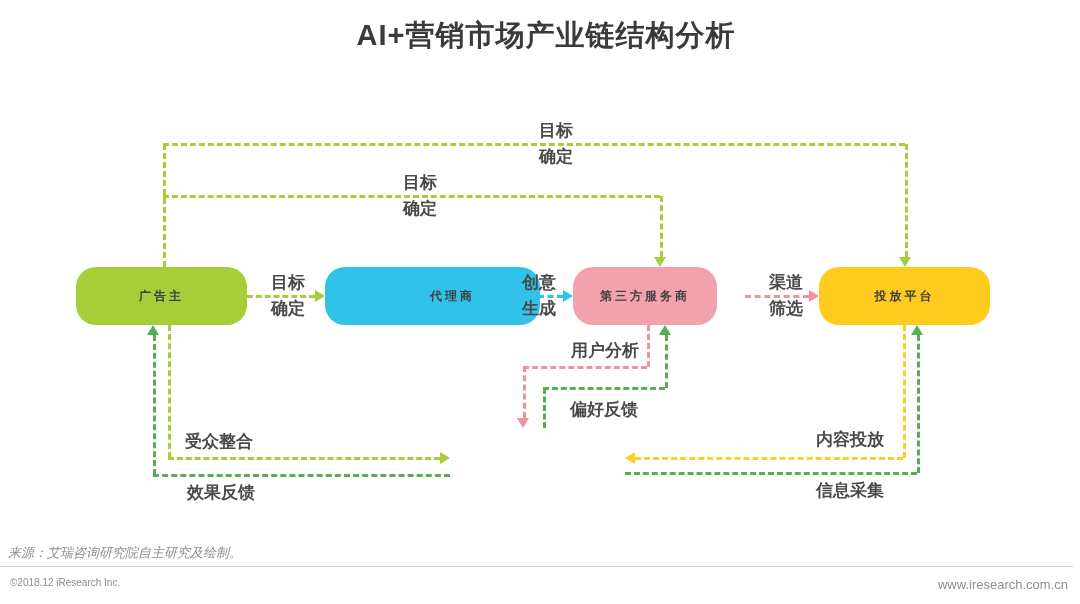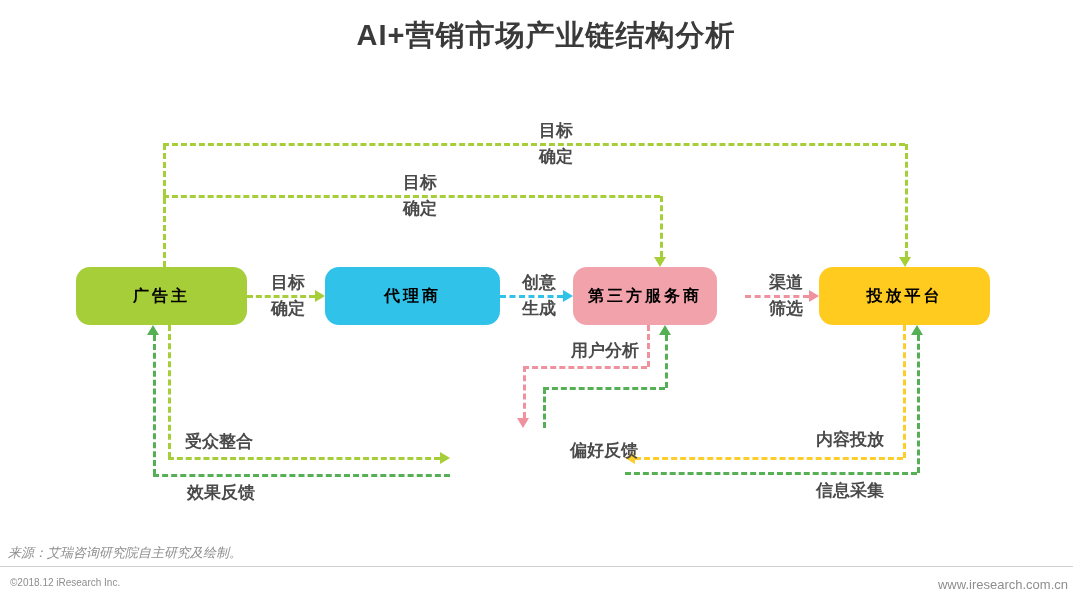--- a/index.html
+++ b/index.html
@@ -1,24 +1,24 @@
 <!DOCTYPE html>
 <html style="--yellow-green: #A6CE39; --cyan: #30C2E9; --pink-box: #F2A2AB; --pink-line: #F0919E; --yellow-box: #FECB1E; --yellow-line: #FDCE2B; --green-box: #5CB85C; --green-line: #55B055; --title-color: #3A3A3A; --label-color: #4A4A4A; --footer-color: #8E8E8E;"><head>
 <meta charset="utf-8">
 <style>
   html,body{margin:0;padding:0;background:#fff;}
   .stage{position:relative;width:1080px;height:604px;background:#fff;overflow:hidden;
          font-family:"Liberation Sans","DejaVu Sans",sans-serif;}
   .title{position:absolute;left:12px;right:0;top:16px;text-align:center;
          font-size:29px;font-weight:bold;letter-spacing:1px;color:var(--title-color);}
   
-  .node{position:absolute;height:58px;border-radius:14px;color:#000000;font-weight:bold;
-        font-size:16px;letter-spacing:3px;display:flex;align-items:center;justify-content:center;}
+  .node{position:absolute;height:58px;border-radius:20px;color:#404040;font-weight:bold;
+        font-size:12px;letter-spacing:3px;display:flex;align-items:center;justify-content:center;}
   .node-advertiser{left:76px;top:267px;width:171px;background:var(--yellow-green);}
-  .node-agency{left:325px;top:267px;width:175px;background:var(--cyan);}
+  .node-agency{left:325px;top:267px;width:175px;background:var(--cyan);padding-left:40px;}
   .node-third-party{left:573px;top:267px;width:144px;background:var(--pink-box);}
   .node-platform{left:819px;top:267px;width:171px;background:var(--yellow-box);}
   .node-user{left:450px;top:428px;width:167px;background:var(--green-box);}
   
   .hl{position:absolute;height:0;border-top:3px dashed var(--ac);}
   .vl{position:absolute;width:0;border-left:3px dashed var(--ac);}
   
   .ar{position:absolute;width:0;height:0;}
   .ar-r{border:6px solid transparent;border-right:none;border-left:10px solid var(--ac);}
   .ar-l{border:6px solid transparent;border-left:none;border-right:10px solid var(--ac);}
@@ -108,21 +108,21 @@
   </div>
   <div class="lbl lbl2" style="left:539px;top:270px;">
     <span>创意</span>
     <span>生成</span>
   </div>
   <div class="lbl lbl2" style="left:786px;top:270px;">
     <span>渠道</span>
     <span>筛选</span>
   </div>
   <div class="lbl" style="left:605px;top:339px;">用户分析</div>
-  <div class="lbl" style="left:604px;top:398px;margin-top:41px;">偏好反馈</div>
+  <div class="lbl" style="left:604px;top:398px;">偏好反馈</div>
   <div class="lbl" style="left:219px;top:430px;">受众整合</div>
   <div class="lbl" style="left:221px;top:481px;">效果反馈</div>
   <div class="lbl" style="left:850px;top:428px;">内容投放</div>
   <div class="lbl" style="left:850px;top:479px;">信息采集</div>
 
   <div class="src">来源：艾瑞咨询研究院自主研究及绘制。</div>
   <div class="divider"></div>
   <div class="copy">©2018.12 iResearch Inc.</div>
   <div class="site">www.iresearch.com.cn</div>
 

